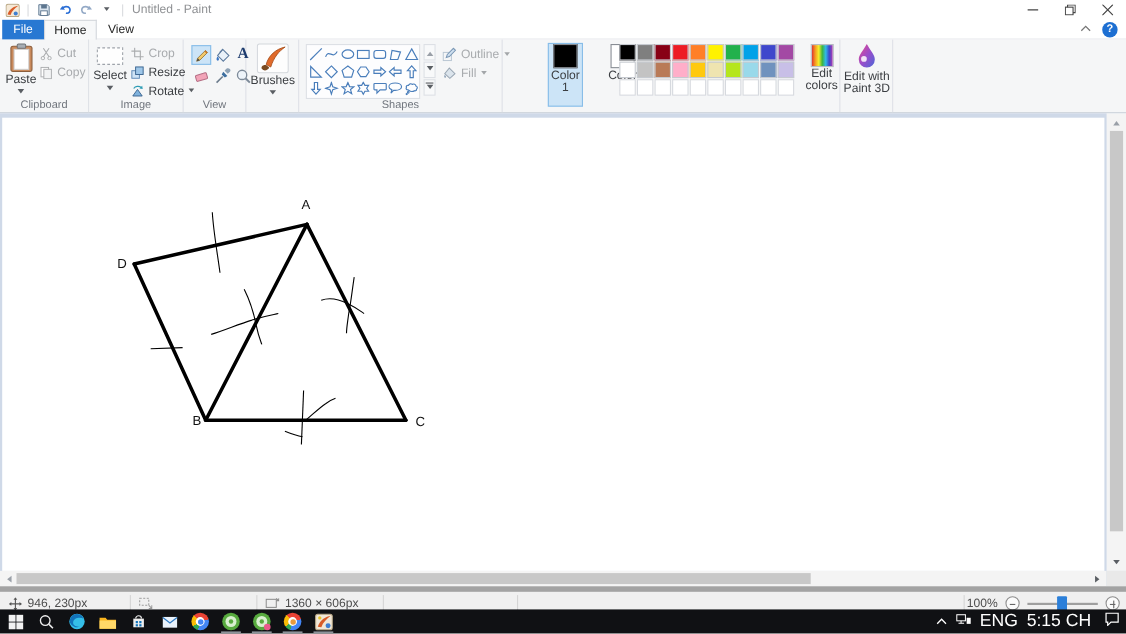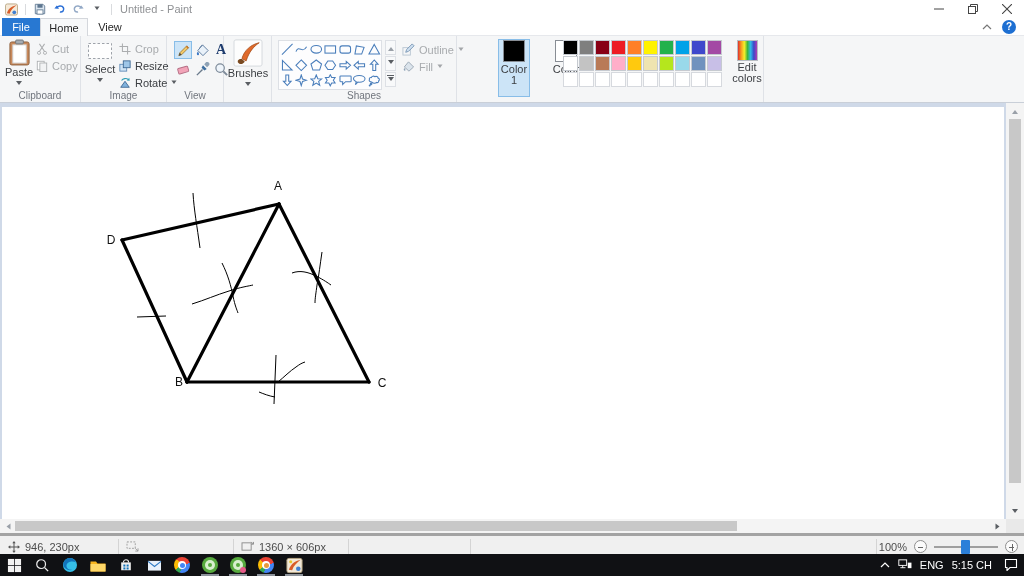--- a/index.html
+++ b/index.html
@@ -64,36 +64,36 @@
   .vscroll { position:absolute; right:0; top:0; width:18px; height:416px; background:#f4f4f4; }
   .hscroll { position:absolute; left:0; top:416px; height:14px; width:1006px; background:#f4f4f4; }
   .sb-thumb-v { position:absolute; left:3px; width:12px; background:#c8c8c8; }
   .sb-thumb-h { position:absolute; top:2px; height:10px; background:#c8c8c8; }
   .sb-arrow { position:absolute; display:flex; align-items:center; justify-content:center; width:18px; height:14px; }
   .corner { position:absolute; right:0; top:416px; width:18px; height:14px; background:#e9e9e9; }
   .figure text { font-size:12px; fill:#111; font-family:"Liberation Sans",sans-serif; }
 
   
   .statusbar { position:absolute; top:533px; left:0; right:0; height:21px; background:#f0f0f0;
-               border-top:3px solid #a3a3a3; color:#4d4d4d; font-size:11px; }
+               border-top:5px solid #a3a3a3; color:#4d4d4d; font-size:11px; }
   .sb-seg { position:absolute; top:0; height:21px; display:flex; align-items:center; gap:5px; }
   .sb-div { position:absolute; top:3px; width:1px; height:15px; background:#d4d4d4; }
   .zoomctl { position:absolute; right:6px; top:0; height:21px; display:flex; align-items:center; gap:7px; }
   .zbtn { width:13px; height:13px; border-radius:50%; border:1px solid #8e8e8e; position:relative; background:#fbfbfb; }
   .zbtn i { position:absolute; left:3px; right:3px; top:5.5px; height:1.4px; background:#666; }
   .zbtn.plus i.v { left:5.5px; right:auto; top:3px; width:1.4px; height:7px; }
   .ztrack { position:relative; width:64px; height:2px; background:#9f9f9f; }
   .zthumb { position:absolute; left:27px; top:-6px; width:9px; height:14px; background:#2b7fd9; border-radius:1px; }
 
   
   .taskbar { position:absolute; top:554px; left:0; right:0; height:22px; background:#101114;
              display:flex; align-items:center; }
   .tb-btn { width:28px; height:22px; display:flex; align-items:center; justify-content:center; position:relative; }
   .tb-run { position:absolute; bottom:0; left:5px; right:5px; height:2px; background:#8d939b; }
-  .tray { position:absolute; right:2px; top:0; height:22px; display:flex; align-items:center; gap:8px; color:#fff; font-size:11px; padding-right:4px; }
+  .tray { position:absolute; right:2px; top:0; height:22px; display:flex; align-items:center; gap:8px; color:#fff; font-size:16px; padding-right:4px; }
 </style>
 </head>
 <body>
 
 <div class="screen">
 
   <div class="titlebar">
     <div class="qa">
       <span class="qa-btn">
         <svg width="13" height="13" viewBox="0 0 14 14">
@@ -456,20 +456,36 @@
           <div class="swatch" style="border-color: rgb(214, 217, 222);"></div>
           <div class="swatch" style="border-color: rgb(214, 217, 222);"></div>
           <div class="swatch" style="border-color: rgb(214, 217, 222);"></div>
         </div>
       <div class="bigbtn" style="left:238px;width:30px;top:4px">
         <span style="width:21px;height:21px;border:1px solid #b7bcc2;background:linear-gradient(90deg,#e03030,#f59b1f,#f5ef2a,#3db53d,#2fb9e8,#3b48c8,#b43bb4)"></span>
         <span style="width:30px">Edit colors</span>
       </div>
     </div>
 
+    <div class="group" style="left:764px;width:48px">
+      <div class="bigbtn" style="left:1px;width:46px">
+        <svg width="22" height="25" viewBox="0 0 20 24">
+          <defs>
+              <linearGradient id="p3d" x1="0" y1="0" x2="1" y2="1">
+                <stop offset="0" stop-color="#e84a8a"></stop>
+                <stop offset="0.5" stop-color="#9b4dca"></stop>
+                <stop offset="1" stop-color="#4a67d8"></stop>
+              </linearGradient>
+            </defs>
+          <path d="M10 1 C14 8 17 10.5 17 14.5 a7 7 0 0 1 -14 0 C3 10.5 6 8 10 1" fill="url(#p3d)"></path>
+          <circle cx="7.5" cy="14" r="2.5" fill="#fff" opacity="0.85"></circle>
+        </svg>
+        <span style="width:46px">Edit with Paint 3D</span>
+      </div>
+    </div>
   </div>
 
   <div class="workspace">
     <div class="canvas">
       <svg class="figure" width="1002" height="412" viewBox="0 0 1002 412">
           <line x1="120" y1="133" x2="277" y2="97" stroke="#000000" stroke-width="3.2" stroke-linecap="round"></line>
           <line x1="277" y1="97" x2="367" y2="275" stroke="#000000" stroke-width="3.2" stroke-linecap="round"></line>
           <line x1="367" y1="275" x2="185" y2="275" stroke="#000000" stroke-width="3.2" stroke-linecap="round"></line>
           <line x1="185" y1="275" x2="120" y2="133" stroke="#000000" stroke-width="3.2" stroke-linecap="round"></line>
           <line x1="277" y1="97" x2="185" y2="275" stroke="#000000" stroke-width="3.2" stroke-linecap="round"></line>

